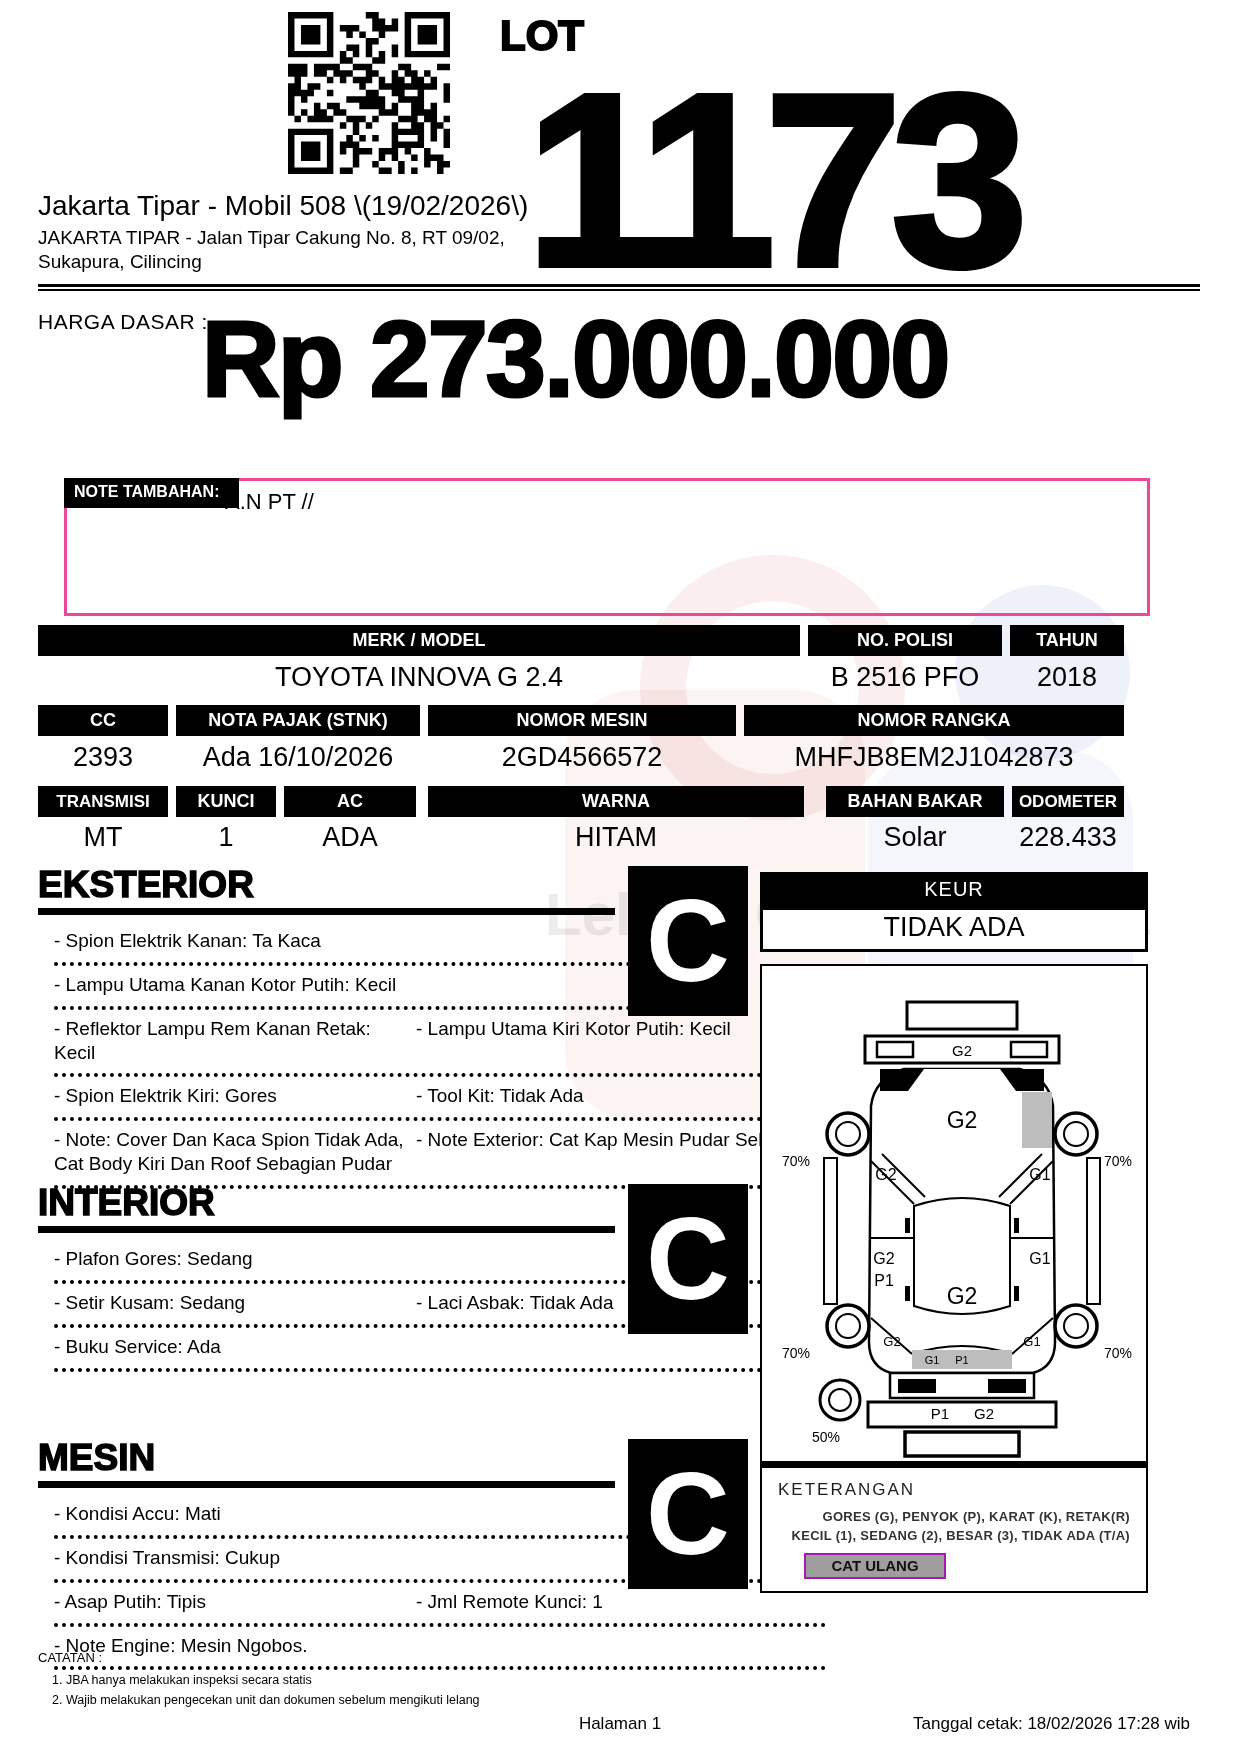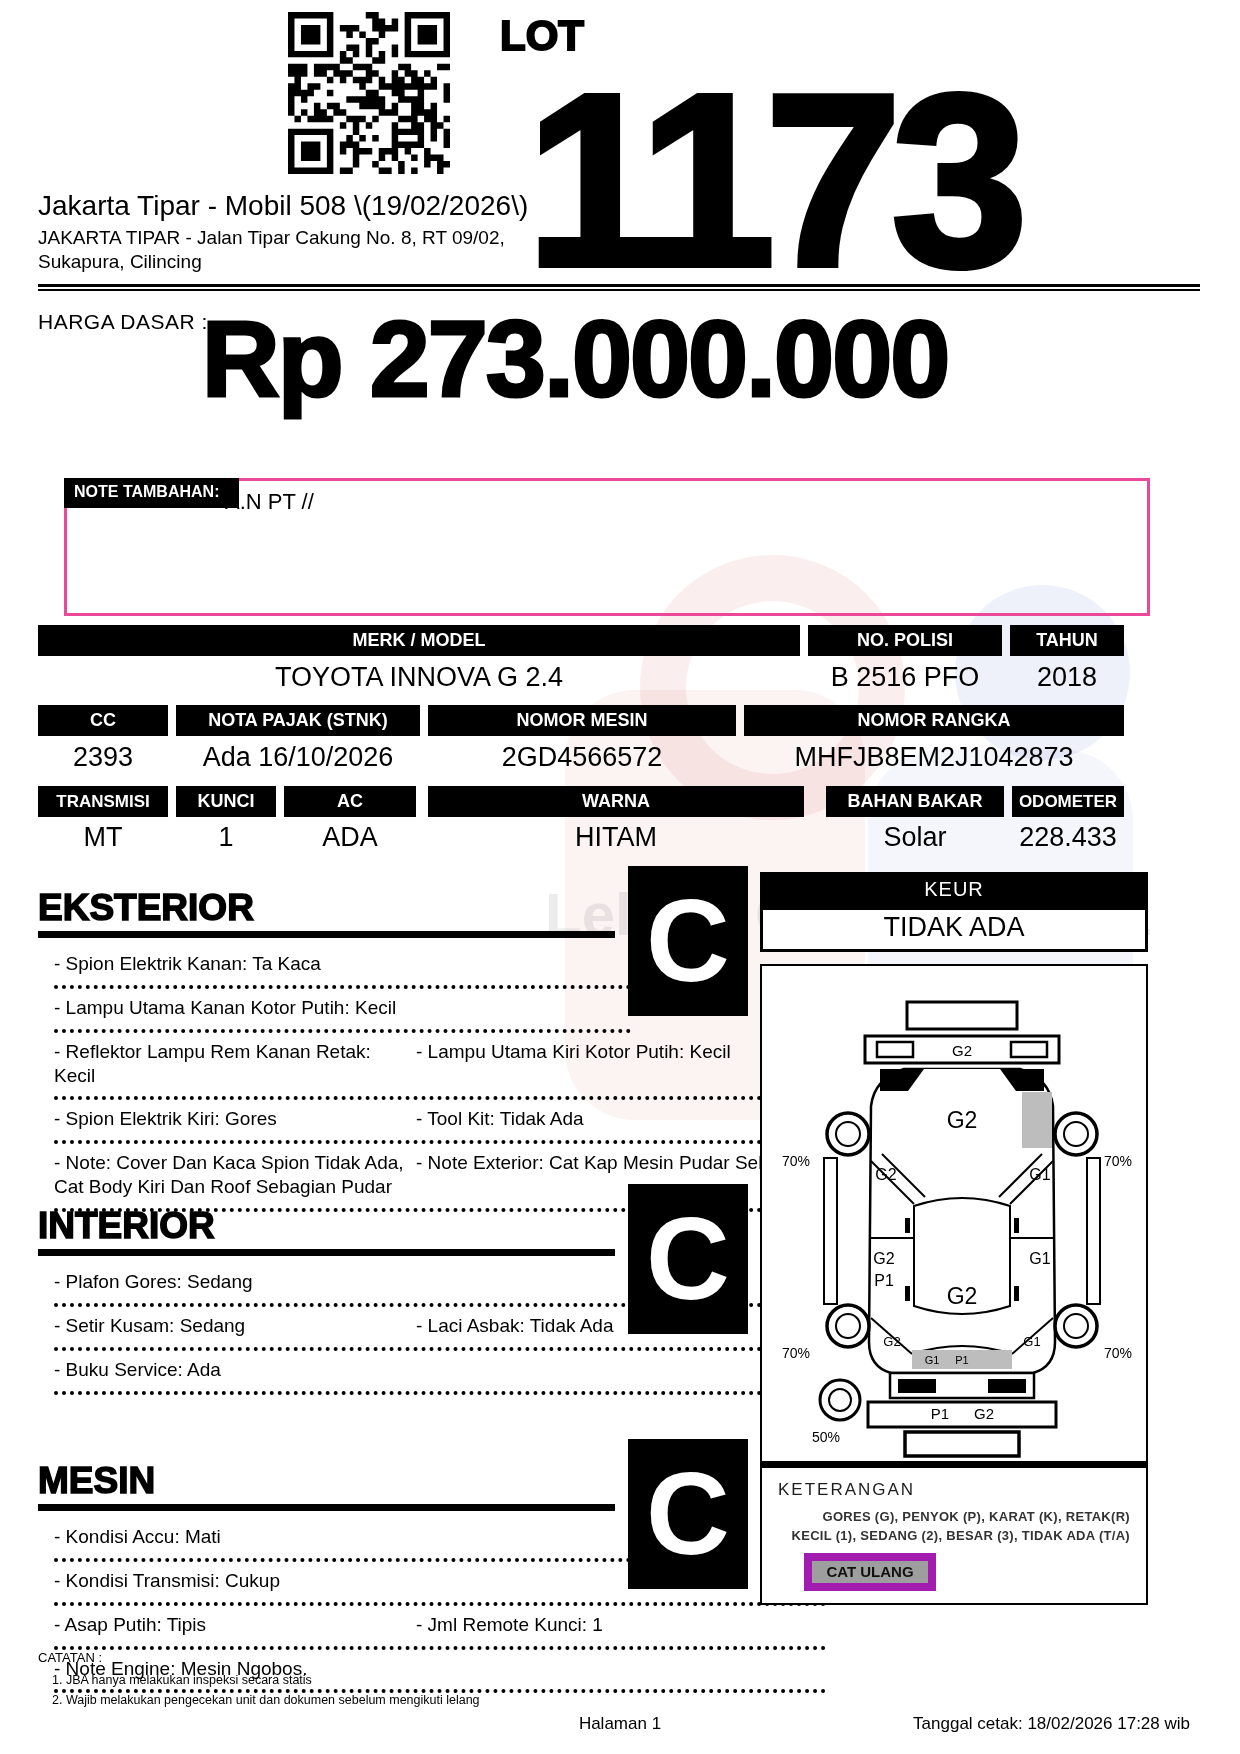--- a/index.html
+++ b/index.html
@@ -70,41 +70,41 @@
   #td-ac     { left:284px;  top:822px; width:132px; }
   #td-warna  { left:428px;  top:822px; width:376px; }
   #td-bahan  { left:826px;  top:822px; width:178px; }
   #td-odo    { left:1012px; top:822px; width:112px; }
 
   
   .sec { position:absolute; left:38px; width:772px; }
   #sec-eksterior { top:864px; }
   #sec-interior  { top:1182px; }
   #sec-mesin     { top:1437px; }
-  .sec h2 { font-size:37px; line-height:1.12; font-weight:bold;margin-top:23px; -webkit-text-stroke:1.5px #000; }
+  .sec h2 { font-size:37px; line-height:1.12; font-weight:bold; -webkit-text-stroke:1.5px #000; }
   .sec .rule { width:577px; height:7px; background:#000; margin:3px 0 7px; }
   .grade { position:absolute; left:590px; top:2px; width:120px; height:150px; background:#000;
            color:#fff; display:flex; align-items:center; justify-content:center;
            font-size:116px; font-weight:bold; z-index:3; }
   .irow { display:flex; border-bottom:4px dotted #000; padding:7px 0 9px; font-size:19px; line-height:1.25;margin-left:16px; }
   .irow.narrow { width:577px; }
   .irow.wide   { width:772px; }
   .c1 { width:362px; padding-right:8px; }
   .c2 { flex:1; }
 
   
   #right-col { position:absolute; left:760px; top:872px; width:388px; }
   #keur-bar { height:35px; line-height:35px; background:#000; color:#fff; text-align:center;
               font-size:20px; font-weight:normal; letter-spacing:1px; }
   #keur-val { border:3px solid #000; text-align:center; font-size:27px; padding:2px 0 6px; background:#fff; }
   #diagram-box { margin-top:12px; border:2px solid #000; height:499px; background:#fff; position:relative; }
   #ket-box { border:2px solid #000; border-top:5px solid #000; padding:12px 16px 12px; background:#fff; }
   #ket-title { font-size:17px; letter-spacing:2px; color:#1d1d1d; margin-bottom:9px; }
   .ket-line { font-size:13px; font-weight:bold; color:#333; letter-spacing:.3px; margin:4px 0;text-align:right; }
-  #cat-ulang { width:132px; text-align:center; background:#9e9e9e; border:8px solid #a21caf;
+  #cat-ulang { width:142px; text-align:center; background:#9e9e9e; border:2px solid #a21caf;
                color:#111; font-weight:bold; font-size:15px; padding:2px 0 3px; margin:10px 0 0 26px; }
 
   
   #catatan { left:38px; top:1650px; font-size:13px; }
   #fnote1  { left:52px; top:1673px; font-size:12.5px; }
   #fnote2  { left:52px; top:1693px; font-size:12.5px; }
   #page-num { left:520px; top:1714px; width:200px; text-align:center; font-size:17px; }
   #printed  { left:834px; top:1714px; width:356px; text-align:right; font-size:17px; }
 
   svg text { font-family:"Liberation Sans","DejaVu Sans",sans-serif; fill:#000; }

